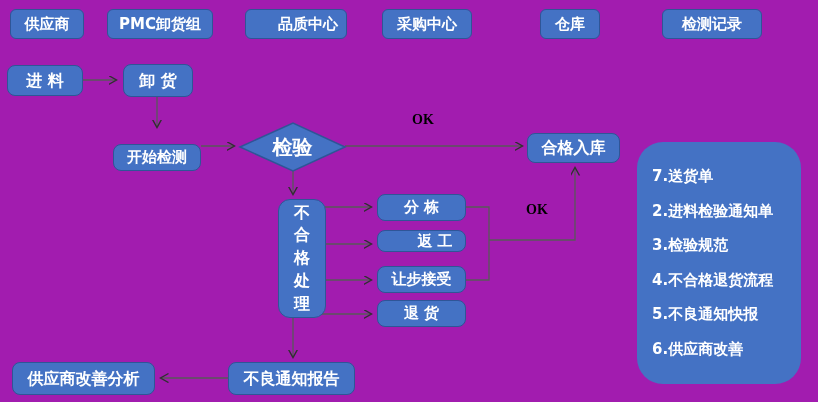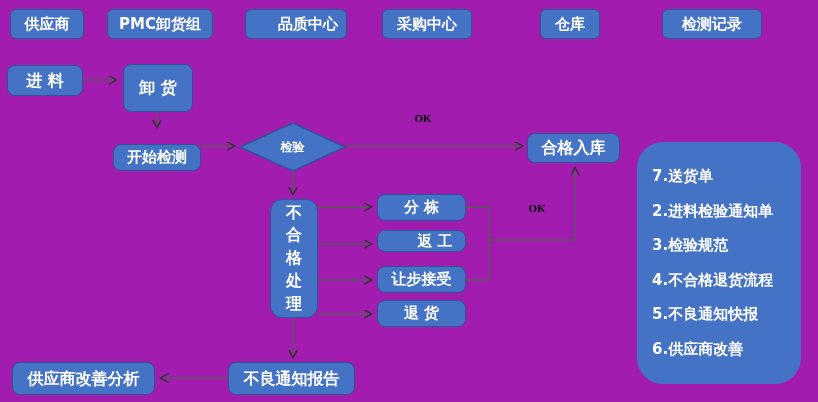--- a/index.html
+++ b/index.html
@@ -10,32 +10,32 @@
   .node,.lane{
     position:absolute;display:flex;align-items:center;justify-content:center;
     background:var(--node-fill,#4472C4);
     border:1.5px solid var(--node-border,#2F5597);
     color:var(--node-text,#fff);
     font-weight:bold;font-size:15px;line-height:1.1;
     box-sizing:border-box;text-align:center;
   }
   .lane{border-radius:6px;}
   .node{border-radius:8px;}
-  .node.tall{border-radius:12px;}
+  .node.tall{border-radius:12px;margin-left:8px;}
   .node.tall .vtext{display:block;width:18px;line-height:1.42;font-size:16px;word-break:break-all;}
   .node.big{font-size:16px;}
   .svg-layer{position:absolute;left:0;top:0;width:818px;height:402px;}
   .edge-label{
     position:absolute;font-family:"Liberation Serif","DejaVu Serif",serif;
-    font-weight:bold;font-size:11px;color:#000;text-align:center;
+    font-weight:bold;font-size:14px;color:#000;text-align:center;
   }
   .diamond-label{
     position:absolute;left:240px;top:136px;width:105px;height:22px;
     display:flex;align-items:center;justify-content:center;
-    color:#fff;font-weight:bold;font-size:12px;
+    color:#fff;font-weight:bold;font-size:20px;
   }
   .side-panel{
     position:absolute;left:637px;top:142px;width:164px;height:242px;
     background:var(--node-fill,#4472C4);border-radius:26px;
     display:flex;flex-direction:column;justify-content:space-evenly;
     padding:10px 6px 10px 15px;box-sizing:border-box;
   }
   .side-panel .item{color:#fff;font-weight:bold;font-size:15px;white-space:nowrap;}
 </style>
 </head>
@@ -82,21 +82,21 @@
   <div class="lane" style="left:540px;top:9px;width:60px;height:30px;">
       <span>仓库</span>
     </div>
   <div class="lane" style="left:662px;top:9px;width:100px;height:30px;">
       <span>检测记录</span>
     </div>
 
   <div class="node big" style="left:7px;top:65px;width:76px;height:31px;">
       <span>进 料</span>
     </div>
-  <div class="node big" style="left:123px;top:64px;width:70px;height:48px;">
+  <div class="node big" style="left:123px;top:64px;width:70px;height:33px;">
       <span>卸 货</span>
     </div>
   <div class="node" style="left:113px;top:132px;width:88px;height:27px;margin-top:12px;">
       <span>开始检测</span>
     </div>
   <div class="diamond-label">
       <span>检验</span>
     </div>
   <div class="node big" style="left:527px;top:133px;width:93px;height:30px;">
       <span>合格入库</span>

